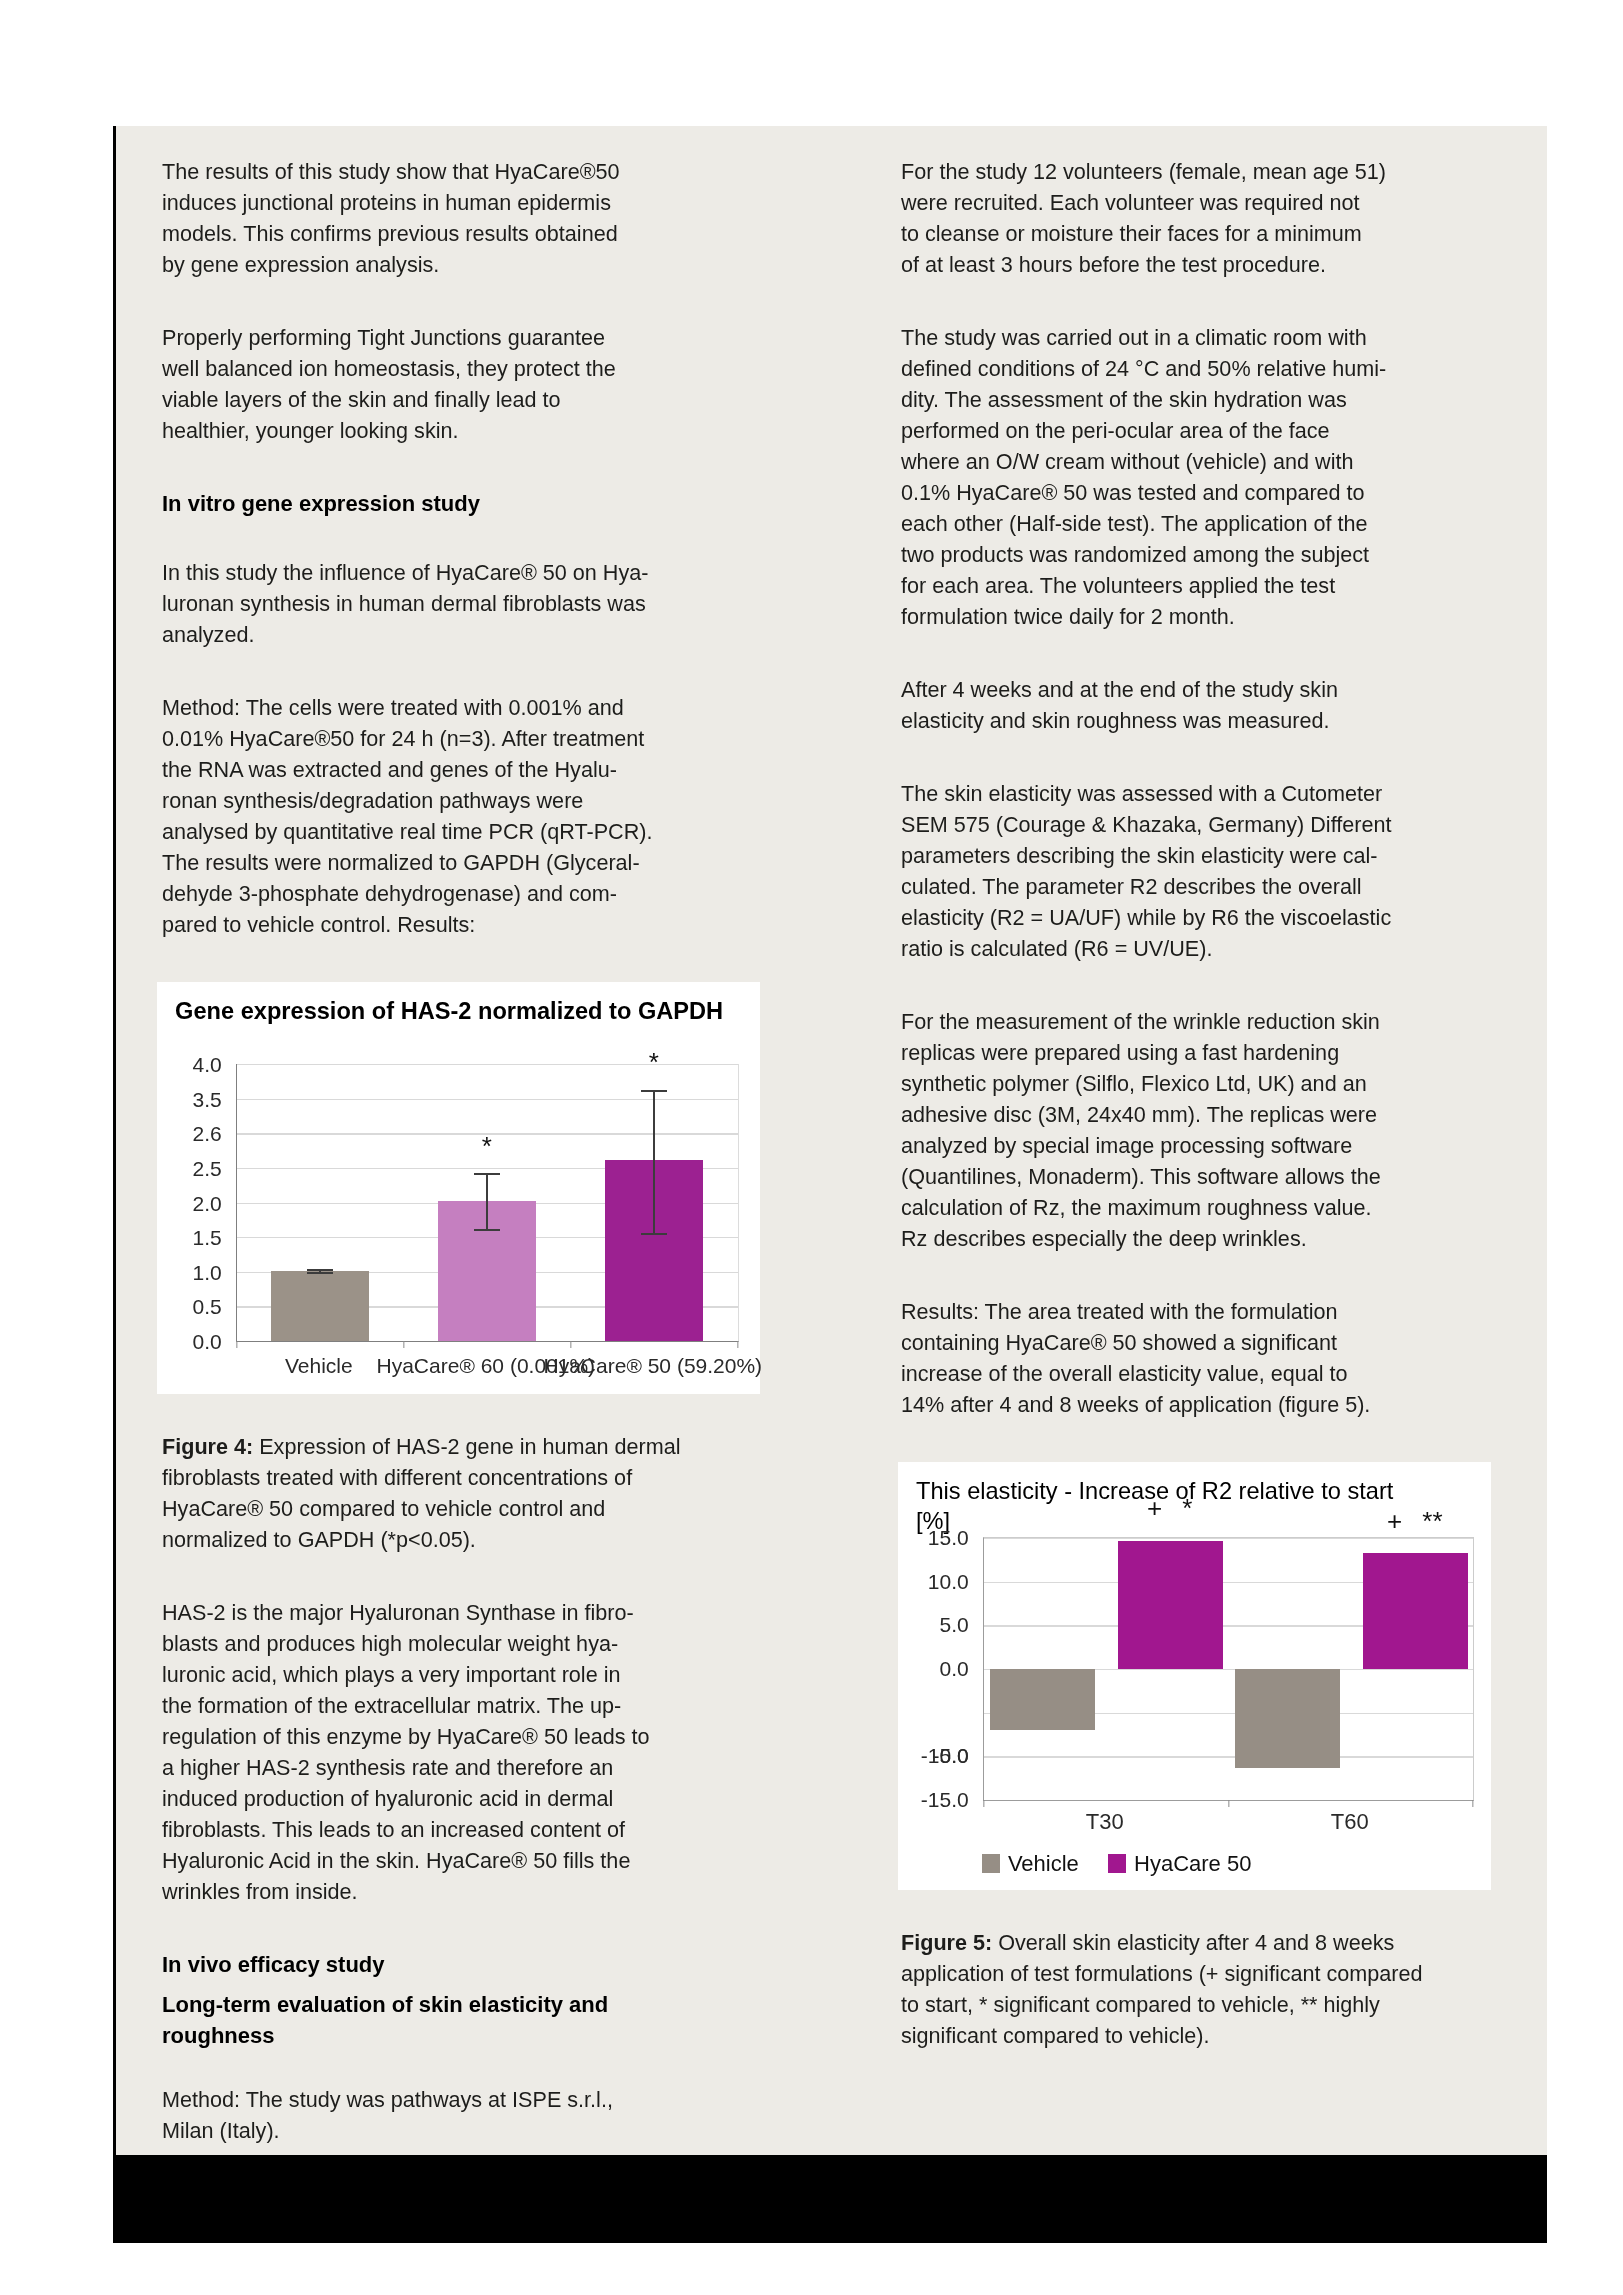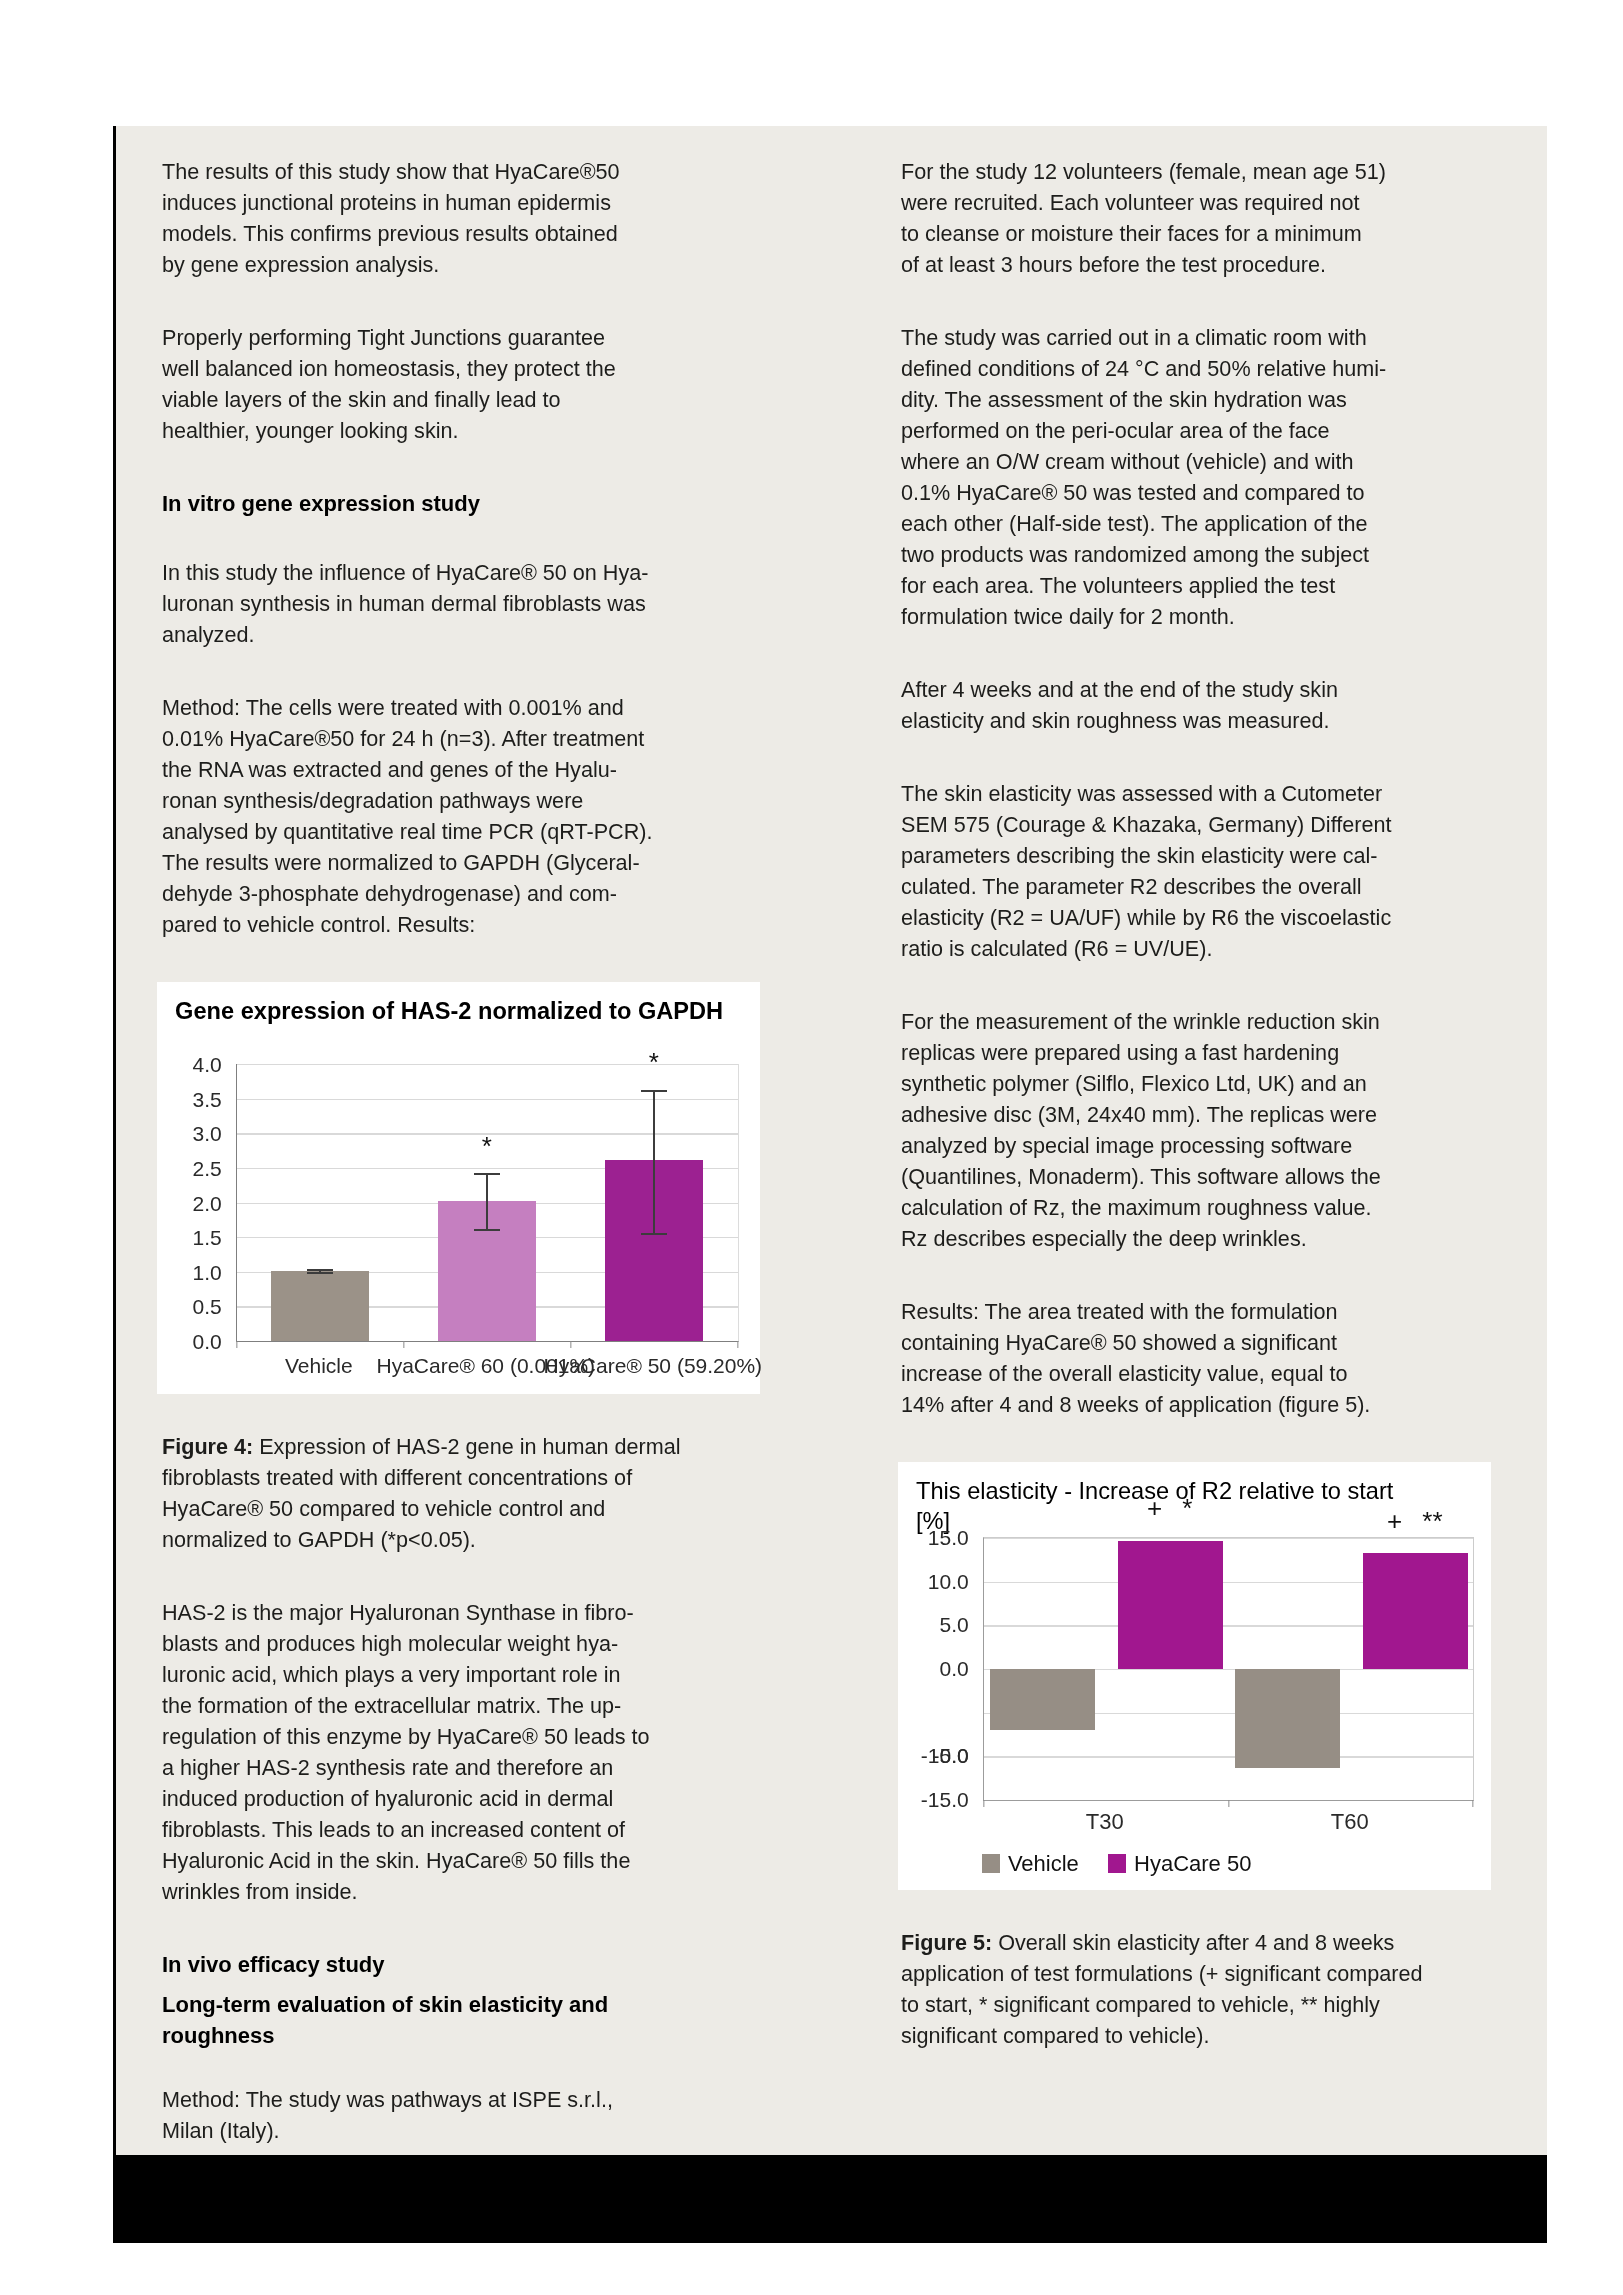--- a/index.html
+++ b/index.html
@@ -80,21 +80,21 @@
         <div class="fig-title">
           <span>Gene expression of HAS-2 normalized to GAPDH</span>
         </div>
         <div class="yticks">
             <div class="ytick" style="top: 100%;">0.0</div>
             <div class="ytick" style="top: 87.5%;">0.5</div>
             <div class="ytick" style="top: 75%;">1.0</div>
             <div class="ytick" style="top: 62.5%;">1.5</div>
             <div class="ytick" style="top: 50%;">2.0</div>
             <div class="ytick" style="top: 37.5%;">2.5</div>
-            <div class="ytick" style="top: 25%;">3.0</div>
+            <div class="ytick" style="top: 25%;">2.6</div>
             <div class="ytick" style="top: 12.5%;">3.5</div>
             <div class="ytick" style="top: 0%;">4.0</div>
           </div>
         <div class="plot">
             <div class="gridline" style="top: 87.5%;"></div>
             <div class="gridline" style="top: 75%;"></div>
             <div class="gridline" style="top: 62.5%;"></div>
             <div class="gridline" style="top: 50%;"></div>
             <div class="gridline" style="top: 37.5%;"></div>
             <div class="gridline" style="top: 25%;"></div>

